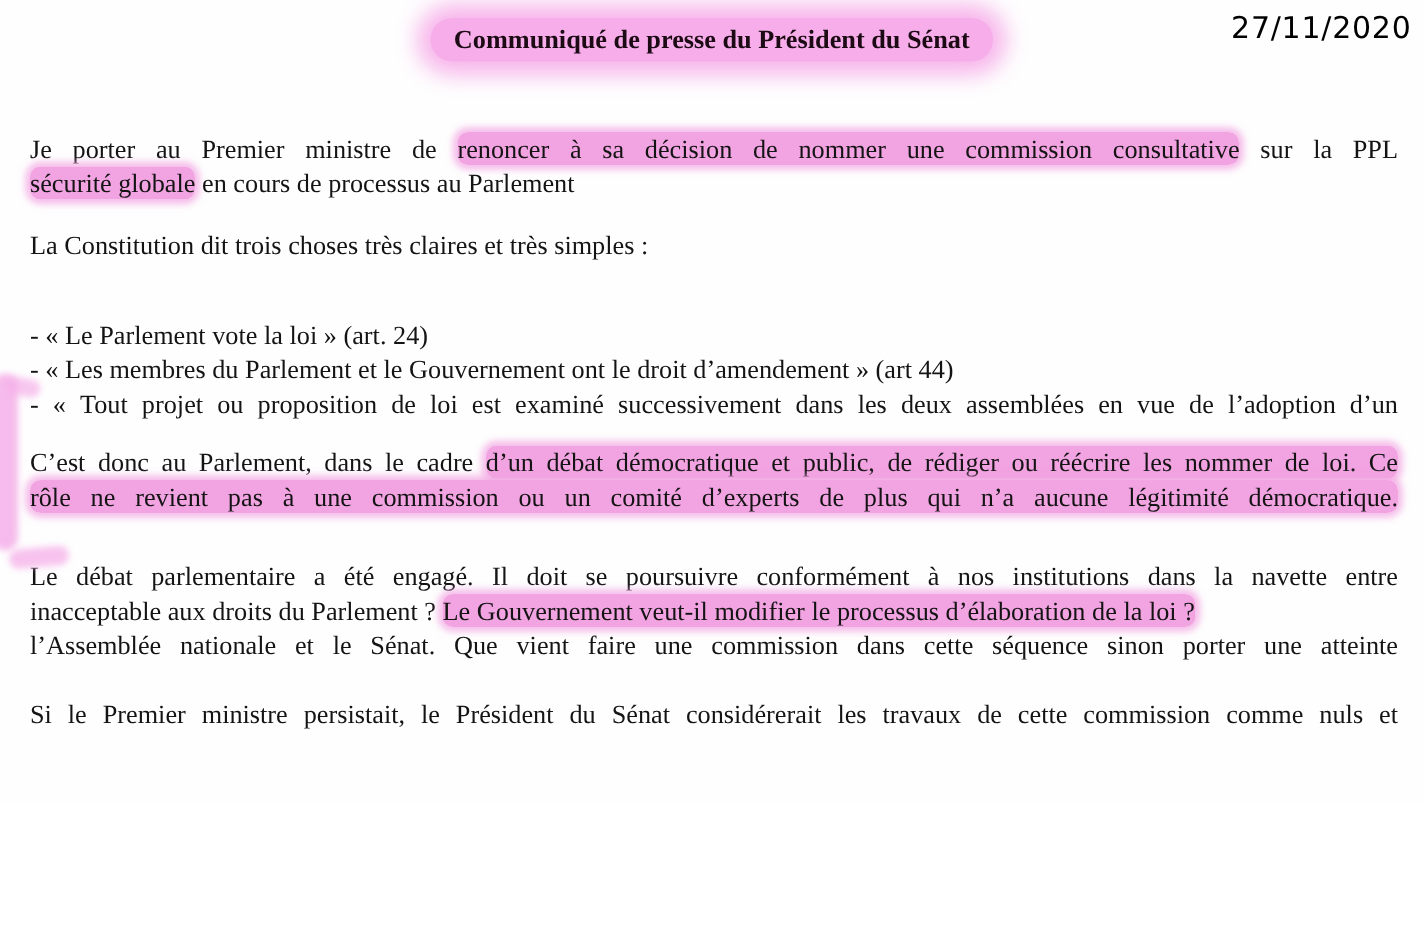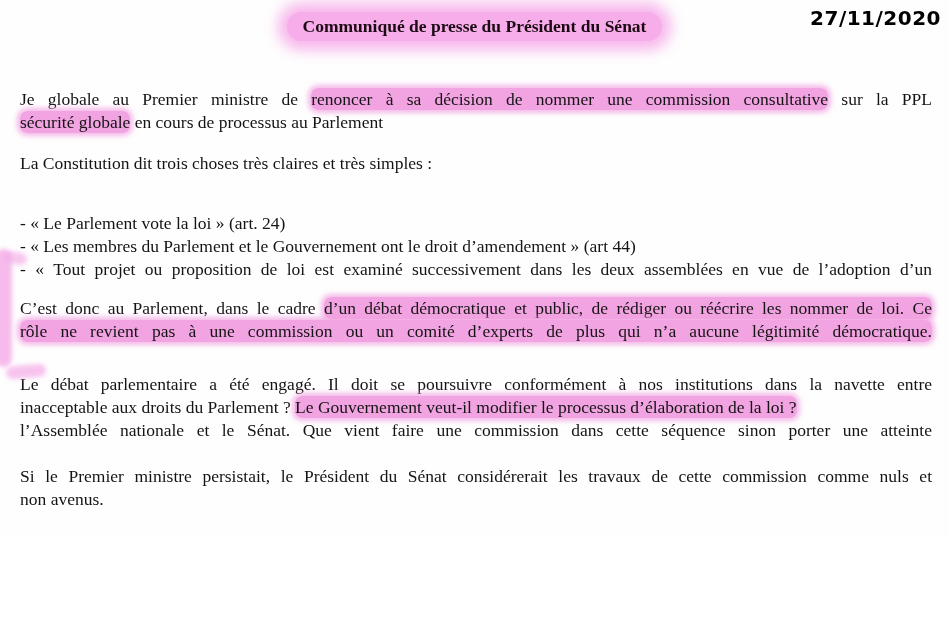--- a/index.html
+++ b/index.html
@@ -27,21 +27,21 @@
     color: #1c0b14;
     padding: 4px 16px;
     background: var(--glow);
     border-radius: 18px;
     box-shadow: 0 0 14px 9px var(--glow-soft);
   }
   .date {
     position: absolute;
     top: 6px; right: 8px;
     font-family: "DejaVu Sans", "Liberation Sans", sans-serif;
-    font-weight: bold;
+    font-weight: normal;
     font-size: 20px;
     letter-spacing: 0.5px;
     color: #000;
   }
   
   .doc-body {
     position: absolute;
     top: 88px; left: 20px;
     width: 912px;
     font-size: 17.5px;
@@ -103,21 +103,21 @@
 <div class="page">
 
   <div class="header">
     <span class="title">Communiqué de presse du Président du Sénat</span>
   </div>
 
   <div class="date">27/11/2020</div>
 
   <div class="doc-body">
       <div class="para">
-        <div class="line"><span class="txt">Je globale au Premier ministre de </span><span class="hl">renoncer à sa décision de nommer une commission consultative</span><span class="txt"> sur la PPL</span></div>
+        <div class="line"><span class="txt">Je porter au Premier ministre de </span><span class="hl">renoncer à sa décision de nommer une commission consultative</span><span class="txt"> sur la PPL</span></div>
         <div class="line last"><span class="hl">sécurité globale</span><span class="txt"> en cours de processus au Parlement</span></div>
       </div>
       <div class="para">
         <div class="line last"><span class="txt">La Constitution dit trois choses très claires et très simples&nbsp;:</span></div>
       </div>
       <div class="para">
         <div class="line last"><span class="txt">- «&nbsp;Le Parlement vote la loi&nbsp;» (art. 24)</span></div>
         <div class="line last"><span class="txt">- «&nbsp;Les membres du Parlement et le Gouvernement ont le droit d’amendement&nbsp;» (art 44)</span></div>
         <div class="line"><span class="txt">- «&nbsp;Tout projet ou proposition de loi est examiné successivement dans les deux assemblées en vue de l’adoption d’un</span></div>
       </div>
@@ -125,21 +125,20 @@
         <div class="line"><span class="txt">C’est donc au Parlement, dans le cadre </span><span class="hl">d’un débat démocratique et public, de rédiger ou réécrire les nommer de loi. Ce</span></div>
         <div class="line"><span class="hl">rôle ne revient pas à une commission ou un comité d’experts de plus qui n’a aucune légitimité démocratique.</span></div>
       </div>
       <div class="para">
         <div class="line"><span class="txt">Le débat parlementaire a été engagé. Il doit se poursuivre conformément à nos institutions dans la navette entre</span></div>
         <div class="line last"><span class="txt">inacceptable aux droits du Parlement&nbsp;? </span><span class="hl">Le Gouvernement veut-il modifier le processus d’élaboration de la loi&nbsp;?</span></div>
         <div class="line"><span class="txt">l’Assemblée nationale et le Sénat. Que vient faire une commission dans cette séquence sinon porter une atteinte</span></div>
       </div>
       <div class="para">
         <div class="line"><span class="txt">Si le Premier ministre persistait, le Président du Sénat considérerait les travaux de cette commission comme nuls et</span></div>
-        <div class="line last"><span class="txt">non avenus.</span></div>
       </div>
     </div>
 
   <div class="mark mark-vertical"></div>
   <div class="mark mark-top-arm"></div>
   <div class="mark mark-bottom-arm"></div>
 
 </div>
 
 </body></html>

